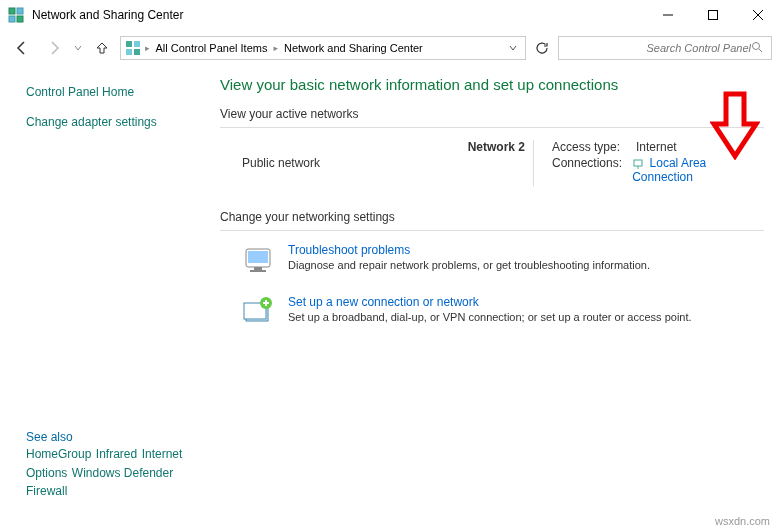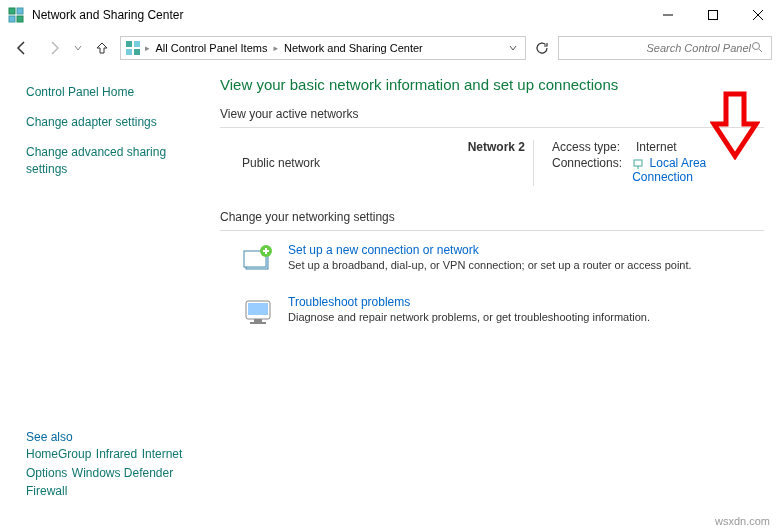--- a/index.html
+++ b/index.html
@@ -136,21 +136,20 @@
           <circle cx="5" cy="5" r="3.5" fill="none" stroke="#888"></circle>
           <line x1="8" y1="8" x2="11" y2="11" stroke="#888"></line>
         </svg></span>
   </div>
 </div>
 
 <div class="content">
   <div class="sidebar">
     <a>Control Panel Home</a>
     <a>Change adapter settings</a>
-    <a>Change advanced sharing settings</a>
     <div class="see-also-block">
       <span class="see-also">See also</span>
       <a>HomeGroup</a>
       <a>Infrared</a>
       <a>Internet Options</a>
       <a>Windows Defender Firewall</a>
     </div>
   </div>
 
   <div class="main">
@@ -185,46 +184,46 @@
       </div>
     </div>
 
     <div class="section-head">Change your networking settings</div>
     <hr class="hr">
 
     <div class="change-list">
       <div class="change-item">
         <div class="ci-icon">
           <svg width="32" height="32" viewBox="0 0 32 32">
+              <rect x="4" y="6" width="24" height="18" rx="2" fill="#fff" stroke="#888"></rect>
+              <rect x="6" y="8" width="20" height="12" fill="#9cf"></rect>
+              <rect x="12" y="24" width="8" height="3" fill="#888"></rect>
+              <rect x="8" y="27" width="16" height="2" fill="#888"></rect>
+            </svg>
+        </div>
+        <div class="ci-text">
+          <div class="ci-title">Troubleshoot problems</div>
+          <div class="ci-desc">Diagnose and repair network problems, or get troubleshooting information.</div>
+        </div>
+      </div>
+      <div class="change-item">
+        <div class="ci-icon">
+          <svg width="32" height="32" viewBox="0 0 32 32">
               <rect x="4" y="10" width="22" height="16" fill="#def" stroke="#48a"></rect>
               <rect x="2" y="8" width="22" height="16" fill="#fff" stroke="#48a"></rect>
               <circle cx="24" cy="8" r="6" fill="#6c4"></circle>
               <line x1="24" y1="5" x2="24" y2="11" stroke="#fff" stroke-width="2"></line>
               <line x1="21" y1="8" x2="27" y2="8" stroke="#fff" stroke-width="2"></line>
             </svg>
         </div>
         <div class="ci-text">
           <div class="ci-title">Set up a new connection or network</div>
           <div class="ci-desc">Set up a broadband, dial-up, or VPN connection; or set up a router or access point.</div>
         </div>
       </div>
-      <div class="change-item">
-        <div class="ci-icon">
-          <svg width="32" height="32" viewBox="0 0 32 32">
-              <rect x="4" y="6" width="24" height="18" rx="2" fill="#fff" stroke="#888"></rect>
-              <rect x="6" y="8" width="20" height="12" fill="#9cf"></rect>
-              <rect x="12" y="24" width="8" height="3" fill="#888"></rect>
-              <rect x="8" y="27" width="16" height="2" fill="#888"></rect>
-            </svg>
-        </div>
-        <div class="ci-text">
-          <div class="ci-title">Troubleshoot problems</div>
-          <div class="ci-desc">Diagnose and repair network problems, or get troubleshooting information.</div>
-        </div>
-      </div>
     </div>
   </div>
 </div>
 
 <div class="arrow-annot">
   <svg width="50" height="70" viewBox="0 0 50 70">
       <path d="M16 4 L34 4 L34 34 L46 34 L25 66 L4 34 L16 34 Z" fill="none" stroke="#e00" stroke-width="5" stroke-linejoin="miter"></path>
     </svg>
 </div>
 

